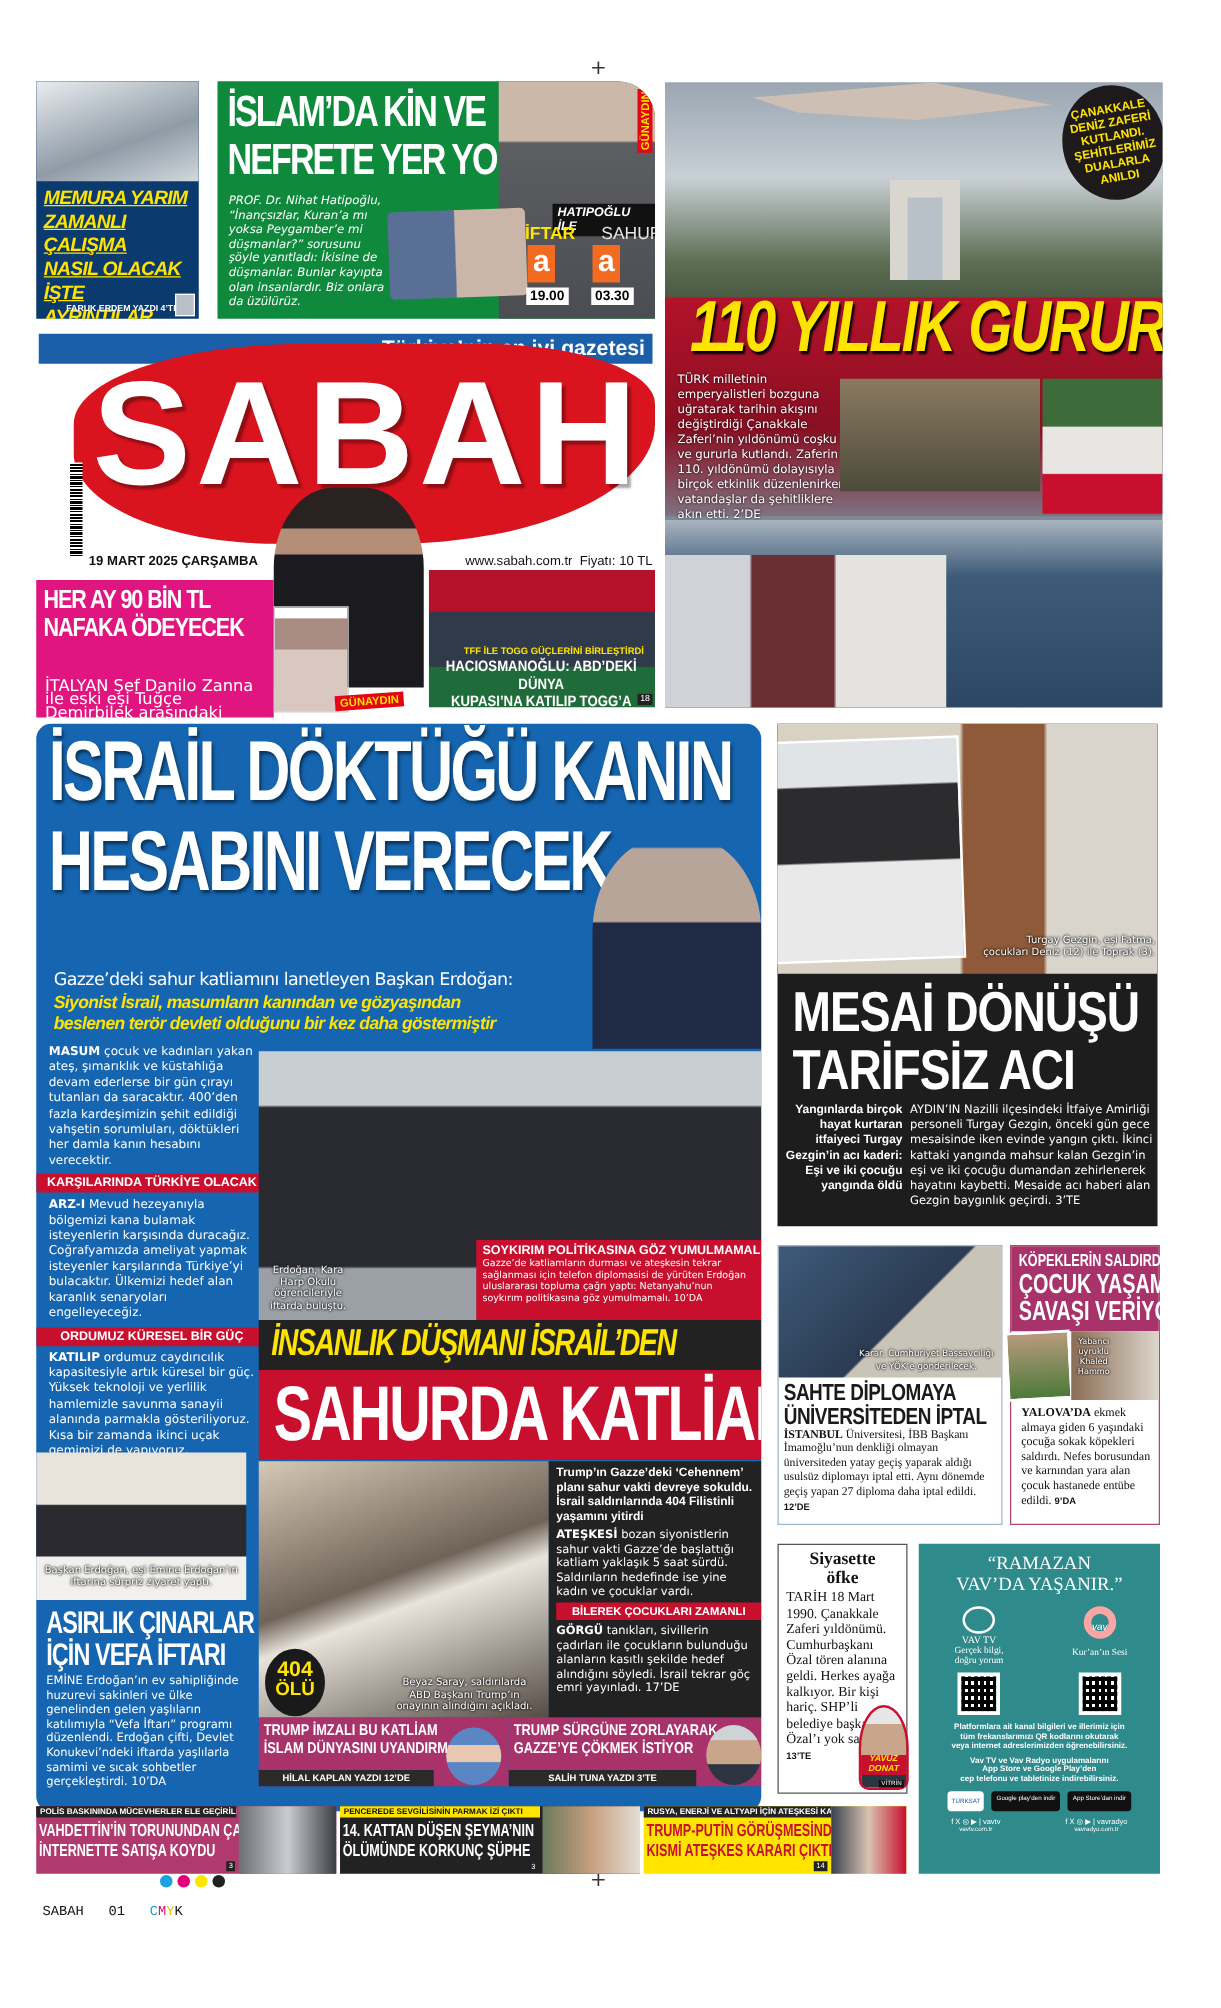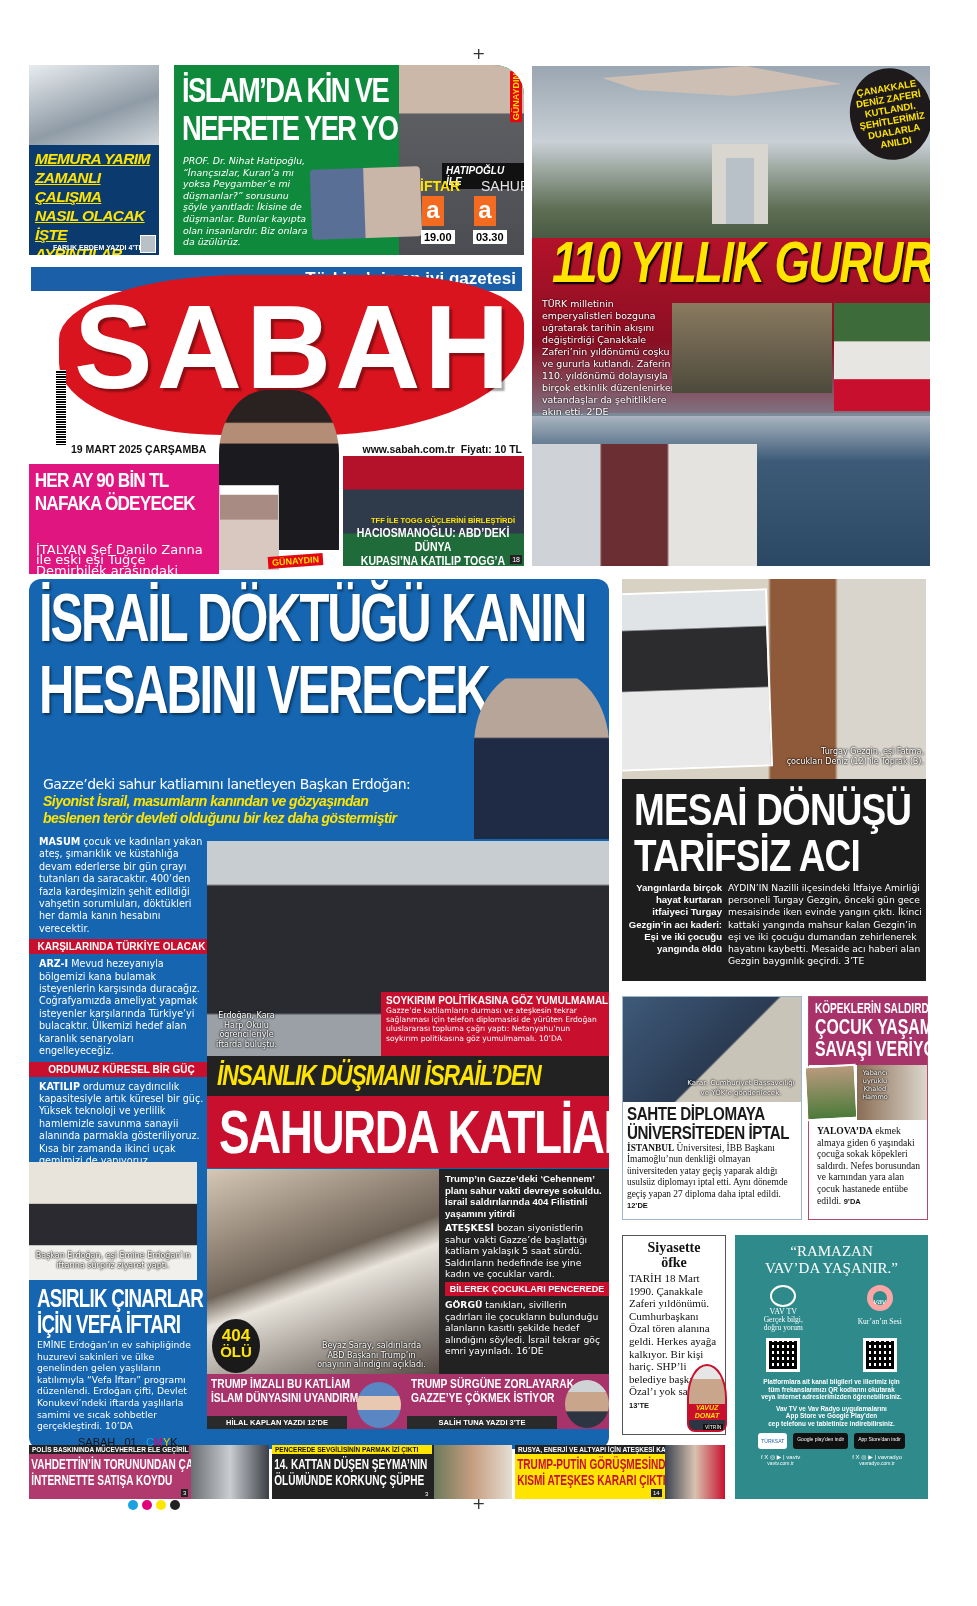--- a/index.html
+++ b/index.html
@@ -55,21 +55,21 @@
 </div>
 
 <div class="abs" style="left:29px;top:265px;width:495px;height:190px;">
   <div style="position:absolute;left:2px;top:2px;width:491px;height:24px;background:#1a5fa8;">
     <span style="position:absolute;right:6px;top:2px;color:#fff;font-weight:bold;font-size:17px;">Türkiye’nin en iyi gazetesi</span>
   </div>
   <div style="position:absolute;left:30px;top:10px;width:465px;height:160px;background:#d9141e;border-radius:40% 30% 45% 35% / 40% 30% 60% 45%;"></div>
   <div style="position:absolute;left:45px;top:22px;color:#fff;font-weight:bold;font-size:118px;line-height:120px;letter-spacing:4px;text-shadow:3px 3px 2px rgba(0,0,0,0.35);">SABAH</div>
   <div style="position:absolute;left:27px;top:105px;width:10px;height:75px;background:repeating-linear-gradient(0deg,#000 0 1px,#fff 1px 2px,#000 2px 4px,#fff 4px 5px);"></div>
   <div style="position:absolute;left:42px;top:178px;color:#111;font-weight:bold;font-size:10.5px;">19 MART 2025 ÇARŞAMBA</div>
-  <div style="position:absolute;right:2px;top:178px;color:#111;font-weight:bold;font-size:10.5px;">
+  <div style="position:absolute;right:2px;top:178px;color:#111;font-weight:normal;font-size:10.5px;">
     <span>www.sabah.com.tr</span>&nbsp;
     <span>Fiyatı: 10 TL</span>
   </div>
   <div class="photo" style="position:absolute;left:190px;top:125px;width:120px;height:160px;background:linear-gradient(180deg,#2a2220 0 20%,#b48d76 21% 33%,#1b1b1f 34%);border-radius:40% 40% 0 0;"></div>
 </div>
 
 <div class="abs" style="left:29px;top:464px;width:190px;height:110px;background:#e0157f;">
   <div style="padding:4px 0 0 7px;color:#fff;font-weight:bold;font-size:21px;line-height:23px;letter-spacing:-1px;white-space:nowrap;transform:scaleX(0.82);transform-origin:left top;">
     <div>HER AY 90 BİN TL</div>
     <div>NAFAKA ÖDEYECEK</div>
@@ -147,22 +147,22 @@
   </div>
   <div style="position:absolute;left:178px;top:590px;width:232px;height:205px;background:linear-gradient(160deg,#d6c8b5,#6f6358 45%,#e8e4dc 55%,#544b44);"></div>
   <div style="position:absolute;left:183px;top:740px;width:48px;height:54px;border-radius:50%;background:#1a1a1a;color:#ffe400;font-weight:bold;text-align:center;padding-top:8px;">
     <div style="font-size:17px;line-height:17px;">404</div>
     <div style="font-size:15px;line-height:16px;">ÖLÜ</div>
   </div>
   <div class="caption" style="position:absolute;left:285px;top:762px;width:115px;">Beyaz Saray, saldırılarda ABD Başkanı Trump’ın onayının alındığını açıkladı.</div>
   <div style="position:absolute;left:410px;top:590px;width:170px;height:205px;background:#222;color:#fff;padding:4px 6px;">
     <div style="font-weight:bold;font-size:9.6px;line-height:11.6px;margin-bottom:3px;">Trump’ın Gazze’deki ‘Cehennem’ planı sahur vakti devreye sokuldu. İsrail saldırılarında 404 Filistinli yaşamını yitirdi</div>
     <p class="body-txt" style="font-size:9.2px;line-height:11.4px;"><b>ATEŞKESİ</b><span> bozan siyonistlerin sahur vakti Gazze’de başlattığı katliam yaklaşık 5 saat sürdü. Saldırıların hedefinde ise yine kadın ve çocuklar vardı.</span></p>
-    <div class="tag-bar" style="margin:3px -6px 3px 0;font-size:9px;">BİLEREK ÇOCUKLARI PENCEREDE</div>
-    <p class="body-txt" style="font-size:9.2px;line-height:11.4px;"><b>GÖRGÜ</b><span> tanıkları, sivillerin çadırları ile çocukların bulunduğu alanların kasıtlı şekilde hedef alındığını söyledi. İsrail tekrar göç emri yayınladı. 16’DE</span></p>
+    <div class="tag-bar" style="margin:3px -6px 3px 0;font-size:9px;">BİLEREK ÇOCUKLARI ZAMANLI</div>
+    <p class="body-txt" style="font-size:9.2px;line-height:11.4px;"><b>GÖRGÜ</b><span> tanıkları, sivillerin çadırları ile çocukların bulunduğu alanların kasıtlı şekilde hedef alındığını söyledi. İsrail tekrar göç emri yayınladı. 17’DE</span></p>
   </div>
 
   <div style="position:absolute;left:178px;top:795px;width:200px;height:55px;background:#a8336b;">
     <div style="position:absolute;left:4px;top:3px;color:#fff;font-weight:bold;font-size:12.5px;line-height:14px;white-space:nowrap;transform:scaleX(0.82);transform-origin:left top;">
       <div>TRUMP İMZALI BU KATLİAM</div>
       <div>İSLAM DÜNYASINI UYANDIRMALI</div>
     </div>
     <div style="position:absolute;left:0;bottom:0;width:140px;background:#2a2a2a;color:#fff;font-size:7.5px;font-weight:bold;text-align:center;padding:2px 0;">HİLAL KAPLAN YAZDI 12’DE</div>
     <div style="position:absolute;left:150px;top:8px;width:44px;height:46px;border-radius:50%;background:linear-gradient(180deg,#5a86c4 0 30%,#e8c8b0 31% 60%,#5a86c4 61%);"></div>
   </div>
@@ -309,17 +309,17 @@
   <div style="position:absolute;left:136px;bottom:2px;background:#222;color:#fff;font-size:6px;padding:1px 2px;">14</div>
   <div style="position:absolute;left:150px;top:0;width:60px;height:54px;background:linear-gradient(90deg,#3a4250,#d9c3b0 50%,#c8102e);"></div>
 </div>
 
 <div class="abs" style="left:128px;top:1500px;display:flex;gap:4px;">
   <span style="width:10px;height:10px;border-radius:50%;background:#1aa3e0;display:inline-block;"></span>
   <span style="width:10px;height:10px;border-radius:50%;background:#e2007a;display:inline-block;"></span>
   <span style="width:10px;height:10px;border-radius:50%;background:#ffe600;display:inline-block;"></span>
   <span style="width:10px;height:10px;border-radius:50%;background:#222;display:inline-block;"></span>
 </div>
-<div class="abs" style="left:34px;top:1436px;font-family:Liberation Sans, sans-serif;font-size:11px;color:#111;margin-left:44px;">
+<div class="abs" style="left:34px;top:1524px;font-family:Liberation Mono, monospace;font-size:11px;color:#111;">
   <span>SABAH</span>&nbsp;&nbsp;
   <span>01</span>&nbsp;&nbsp;
   <span style="color:#1aa3e0;">C</span><span style="color:#e2007a;">M</span><span style="color:#e6c800;">Y</span><span>K</span>
 </div>
 
 </body></html>

